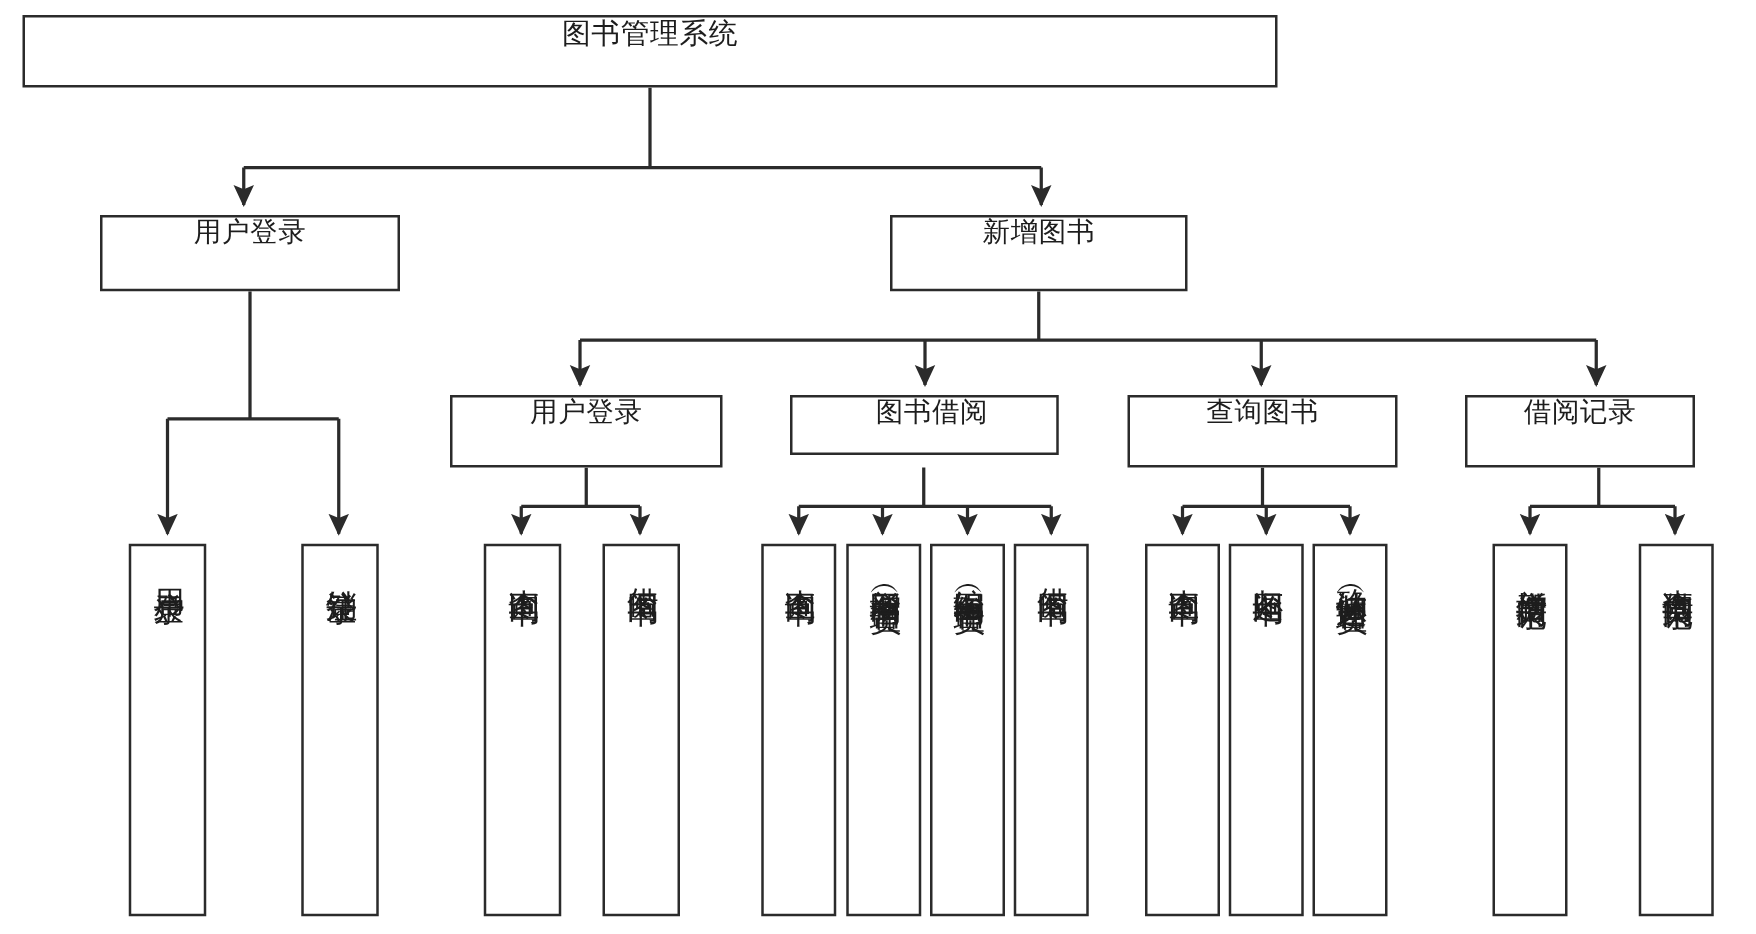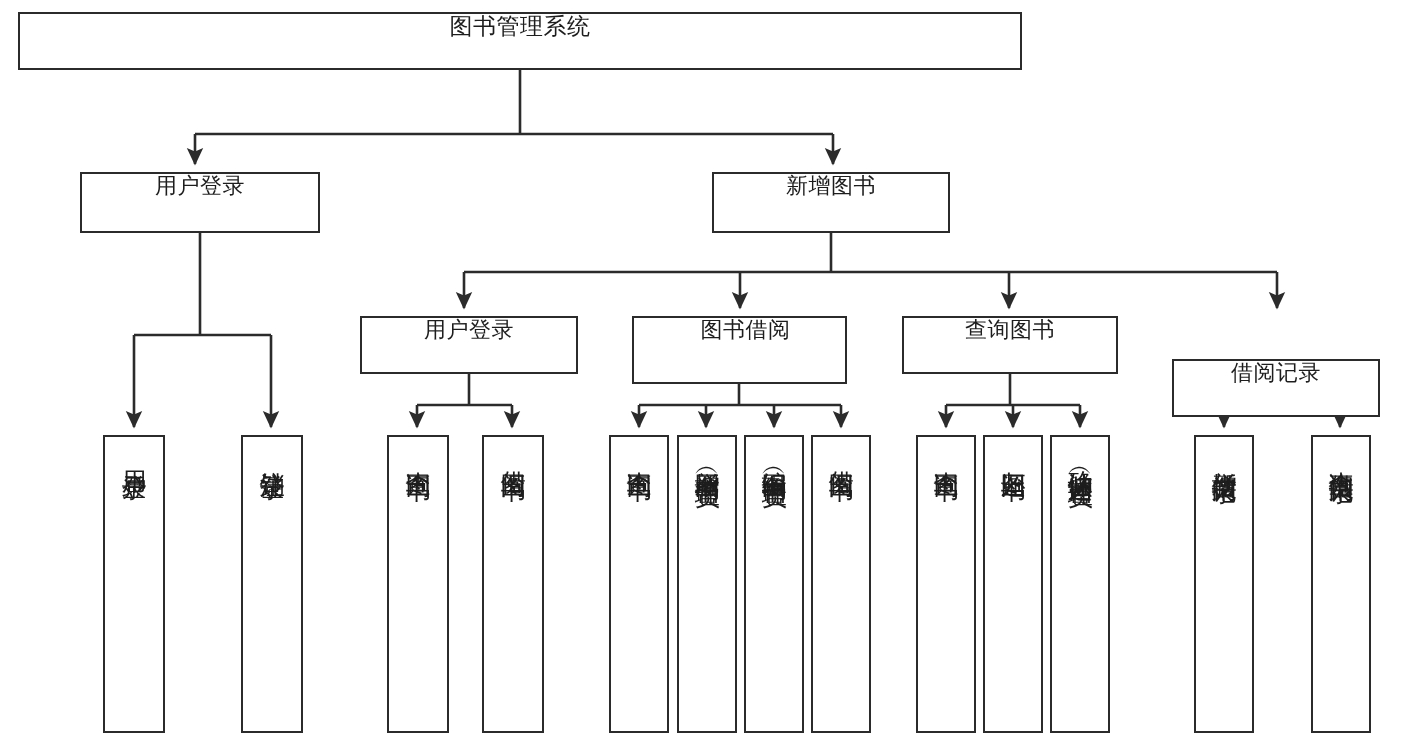--- a/index.html
+++ b/index.html
@@ -133,27 +133,27 @@
   <div class="node h" style="left:80px; top:172px; width:240px; height:61px;">
     <span class="label">用户登录</span>
   </div>
   <div class="node h" style="left:712px; top:172px; width:238px; height:61px;">
     <span class="label">新增图书</span>
   </div>
 
   <div class="node h" style="left:360px; top:316px; width:218px; height:58px;">
     <span class="label">用户登录</span>
   </div>
-  <div class="node h" style="left:632px; top:316px; width:215px; height:68px;padding-left:12px;">
+  <div class="node h" style="left:632px; top:316px; width:215px; height:48px;padding-left:12px;">
     <span class="label">图书借阅</span>
   </div>
   <div class="node h" style="left:902px; top:316px; width:216px; height:58px;">
     <span class="label">查询图书</span>
   </div>
-  <div class="node h" style="left:1172px; top:316px; width:208px; height:58px;margin-top:43px;">
+  <div class="node h" style="left:1172px; top:316px; width:184px; height:58px;">
     <span class="label">借阅记录</span>
   </div>
 
   <div class="node v" style="left:103px; top:435px; width:62px; height:298px;">
     <span class="label">用户登录</span>
   </div>
   <div class="node v" style="left:241px; top:435px; width:62px; height:298px;">
     <span class="label">注销登录</span>
   </div>
 

